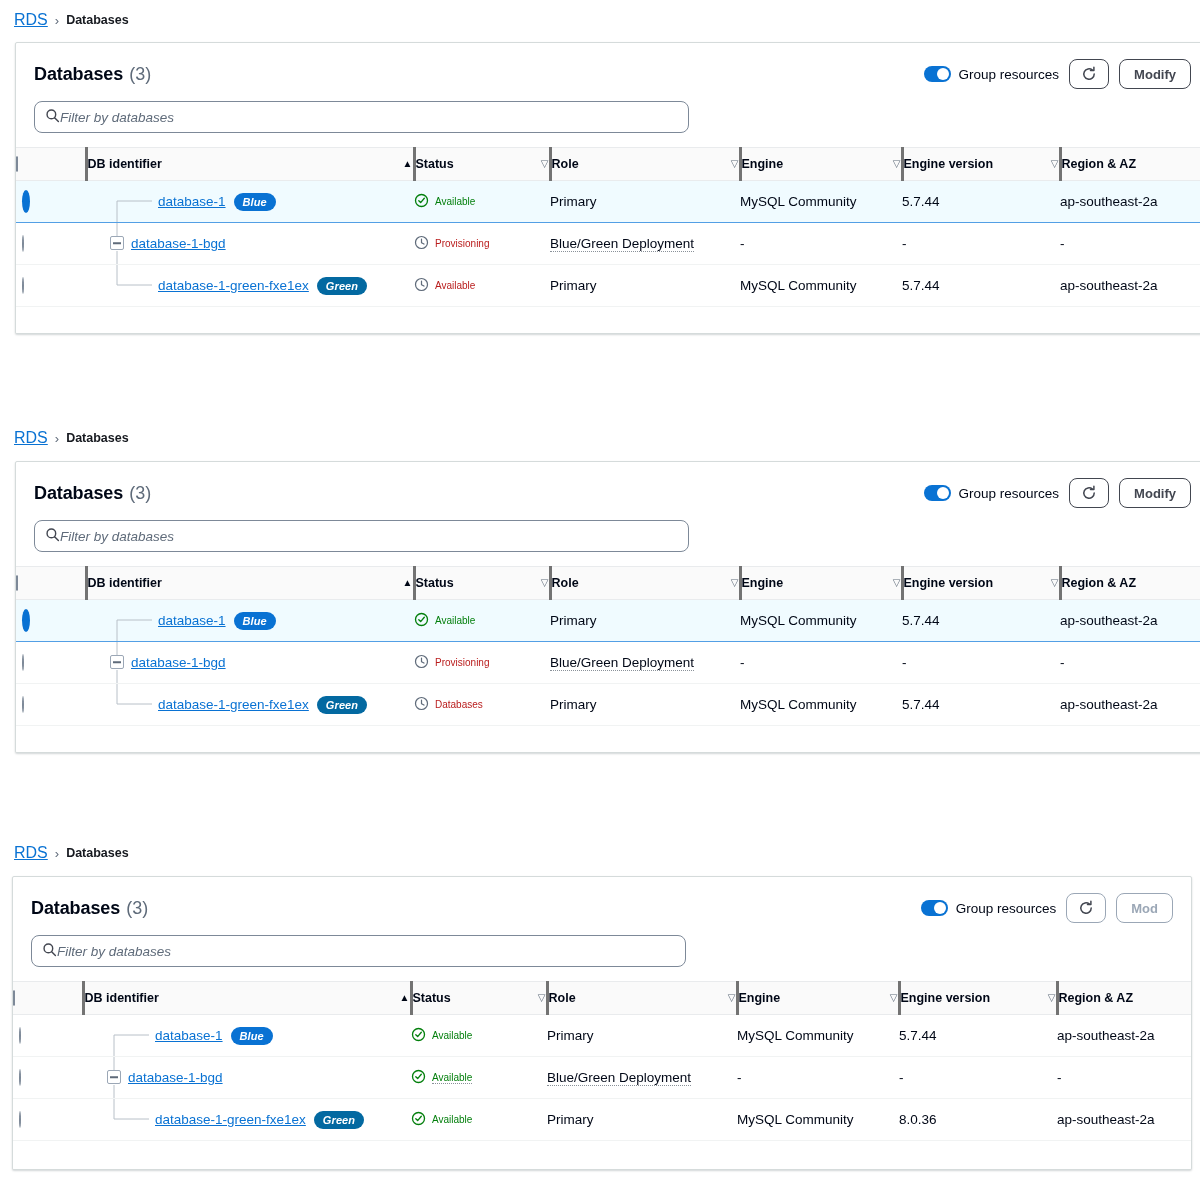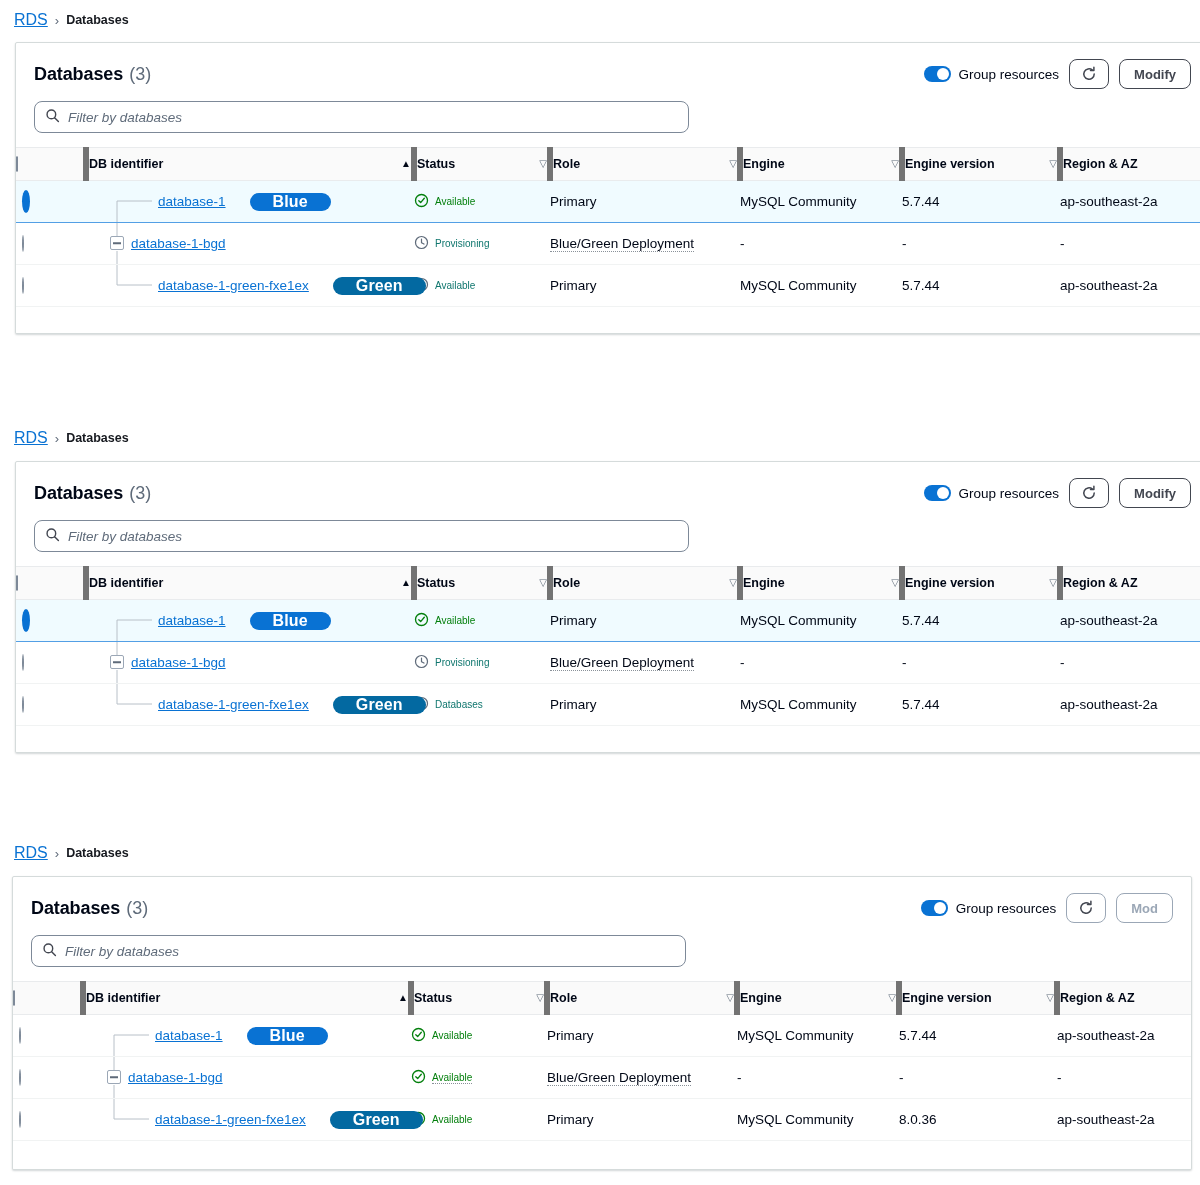--- a/index.html
+++ b/index.html
@@ -76,40 +76,40 @@
   .refresh-glyph{display:block;width:16px;height:16px;}
 
   
   .filter-row{padding:6px 18px 14px 18px;}
   .search-box{
     box-sizing:border-box;
     height:32px;width:655px;
     border:1px solid #7d8998;
     border-radius:8px;
     background:#fff;
-    display:flex;align-items:center;gap:8px;
+    display:flex;align-items:center;gap:0;
     padding:0 10px;
   }
   .search-box .mag{flex:0 0 auto;}
   .search-ph{
     color:#5f6b7a;font-style:italic;font-size:13.5px;
     font-family:"Liberation Sans",sans-serif;
   }
 
   
   table.dbtable{border-collapse:collapse;width:100%;table-layout:fixed;}
   table.dbtable th,table.dbtable td{
     text-align:left;vertical-align:middle;
     padding:0;box-sizing:border-box;
   }
   thead tr{background:#fafafa;border-top:1px solid #e9ebed;border-bottom:1px solid #e9ebed;}
   thead th{
     height:33px;
     font-size:12.5px;font-weight:700;color:#000716;
-    border-left:6px solid #737373;
+    border-left:3px solid #737373;
     padding:0 10px;
     white-space:nowrap;
   }
   thead th:first-child{border-left:none;}
   .th-inner{display:flex;align-items:center;justify-content:space-between;gap:8px;}
   .sort-asc{font-size:10px;color:#000716;line-height:1;}
   .sort-none{font-size:10px;color:#5f6b7a;line-height:1;}
 
   tbody tr{height:41px;border-bottom:1px solid #f1f3f3;background:#fff;}
   tbody td{font-size:13.5px;color:#000716;padding:0 10px;white-space:nowrap;}
@@ -137,50 +137,51 @@
   }
   .cb-ind:after{
     content:"";position:absolute;left:2px;right:2px;top:50%;
     height:1.5px;background:#5f6b7a;transform:translateY(-50%);
   }
 
   
   .idcell{position:relative;height:41px;}
   .idcell .inner{
     position:absolute;left:0;top:0;right:0;bottom:0;
-    display:flex;align-items:center;gap:16px;
+    display:flex;align-items:center;
   }
   .tree{position:absolute;left:0;top:0;width:70px;height:41px;pointer-events:none;}
   .expander{
     position:absolute;left:24px;top:13px;
     width:14px;height:14px;border:1px solid #9ba7b6;border-radius:2px;
     background:#fff;box-sizing:border-box;cursor:pointer;z-index:2;
   }
   .expander:after{
     content:"";position:absolute;left:2px;right:2px;top:50%;
     height:1.5px;background:#5f6b7a;transform:translateY(-50%);
   }
 
   .dblink{
     color:#0972d3;text-decoration:underline;font-size:13.5px;cursor:pointer;
     white-space:nowrap;
   }
   .badge{
     display:inline-flex;align-items:center;justify-content:center;
-    height:18px;border-radius:9px;padding:0 23px;
-    font-size:16px;font-weight:700;color:#fff;margin-left:8px;
+    height:18px;border-radius:9px;padding:0 9px;
+    font-size:11px;font-weight:700;color:#fff;margin-left:8px;
     letter-spacing:.1px;
+    font-style:italic;
   }
   .badge.blue{background:#0972d3;}
   .badge.green{background:#0369a1;}
 
   .status{display:flex;align-items:center;gap:6px;}
   .status .lbl{font-size:10px;}
   .status.ok .lbl{color:#037f0c;}
-  .status.pending .lbl{color:#0f766e;}
+  .status.pending .lbl{color:#b91c1c;}
   .dotted{border-bottom:1px dotted #8a9199;}
   .role-tip{border-bottom:1px dotted #8a9199;margin-top:12px;}
 
   .table-foot{height:36px;background:#fff;}
 </style>
 </head>
 <body>
 
 <div id="root">
     <div class="panel" style="left:0;top:10px;width:1200px;">

